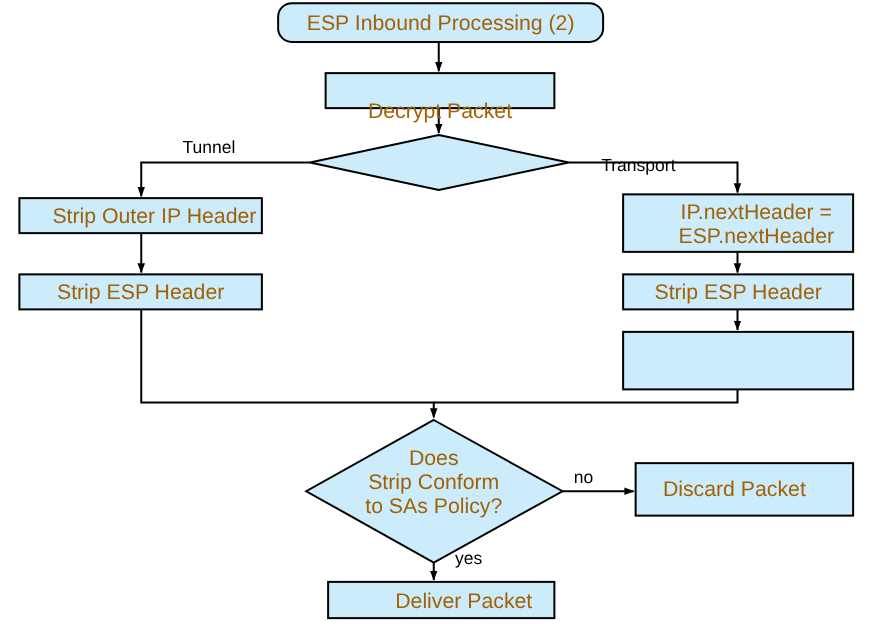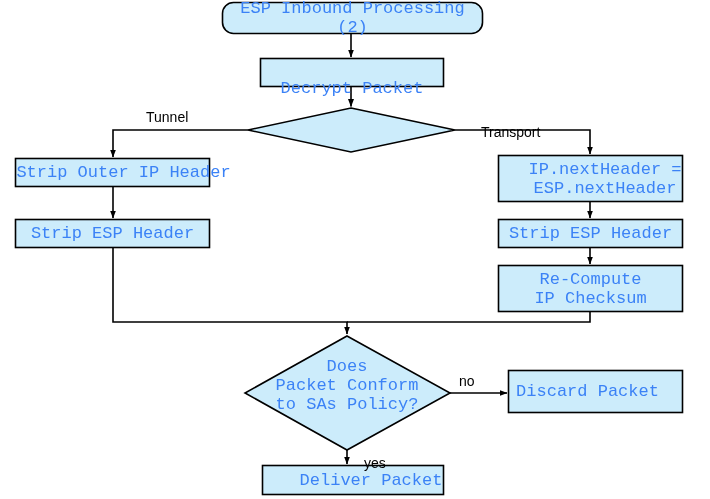--- a/index.html
+++ b/index.html
@@ -21,26 +21,25 @@
     top: 0;
     width: 710px;
     height: 499px;
   }
   .node-label {
     position: absolute;
     display: flex;
     align-items: center;
     justify-content: center;
     text-align: center;
-    color: #3b82f6;
+    color: #a16207;
     font-size: 17px;
     line-height: 19px;
     white-space: pre-line;
     pointer-events: none;
-    font-family: Liberation Mono, monospace;
   }
   .edge-label {
     position: absolute;
     color: #000000;
     font-size: 14px;
     line-height: 19px;
     white-space: nowrap;
   }
 </style>
 </head>
@@ -107,32 +106,30 @@
 
   <div class="node-label" style="left:15px; top:158px; width:217px; height:29px;">Strip Outer IP Header</div>
 
   <div class="node-label" style="left:15px; top:219px; width:195px; height:29px;">Strip ESP Header</div>
 
   <div class="node-label" style="left:498px; top:155px; width:214px; height:47px;">IP.nextHeader =
 ESP.nextHeader</div>
 
   <div class="node-label" style="left:498px; top:219px; width:185px; height:29px;">Strip ESP Header</div>
 
-  <div class="node-label" style="left:498px; top:265px; width:185px; height:47px;">Re-Compute
-IP Checksum</div>
 
   <div class="node-label" style="left:247px; top:354px; width:200px; height:62px;">Does
-Packet Conform
+Strip Conform
 to SAs Policy?</div>
 
   <div class="node-label" style="left:500px; top:370px; width:175px; height:43px;">Discard Packet</div>
 
   <div class="node-label" style="left:262px; top:465px; width:218px; height:30px;">Deliver Packet</div>
 
   <div class="edge-label" style="left:146px; top:108px;">Tunnel</div>
 
   <div class="edge-label" style="left:481px; top:123px;">Transport</div>
 
   <div class="edge-label" style="left:459px; top:372px;">no</div>
 
-  <div class="edge-label" style="left:364px; top:454px;">yes</div>
+  <div class="edge-label" style="left:364px; top:437px;">yes</div>
 
 </div>
 
 </body></html>

